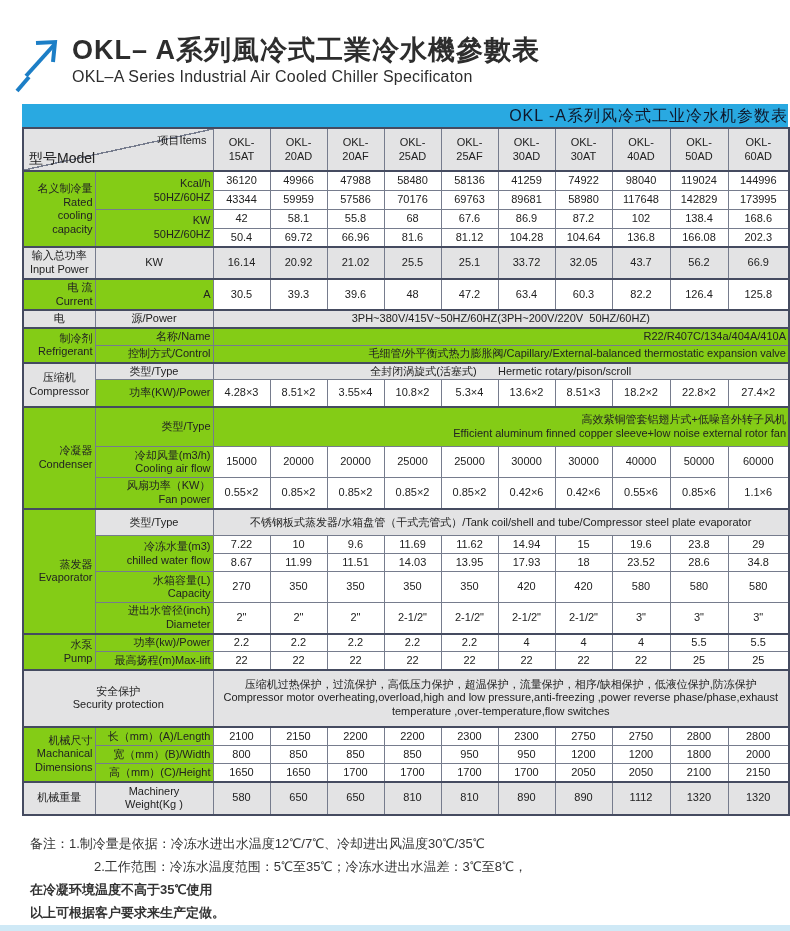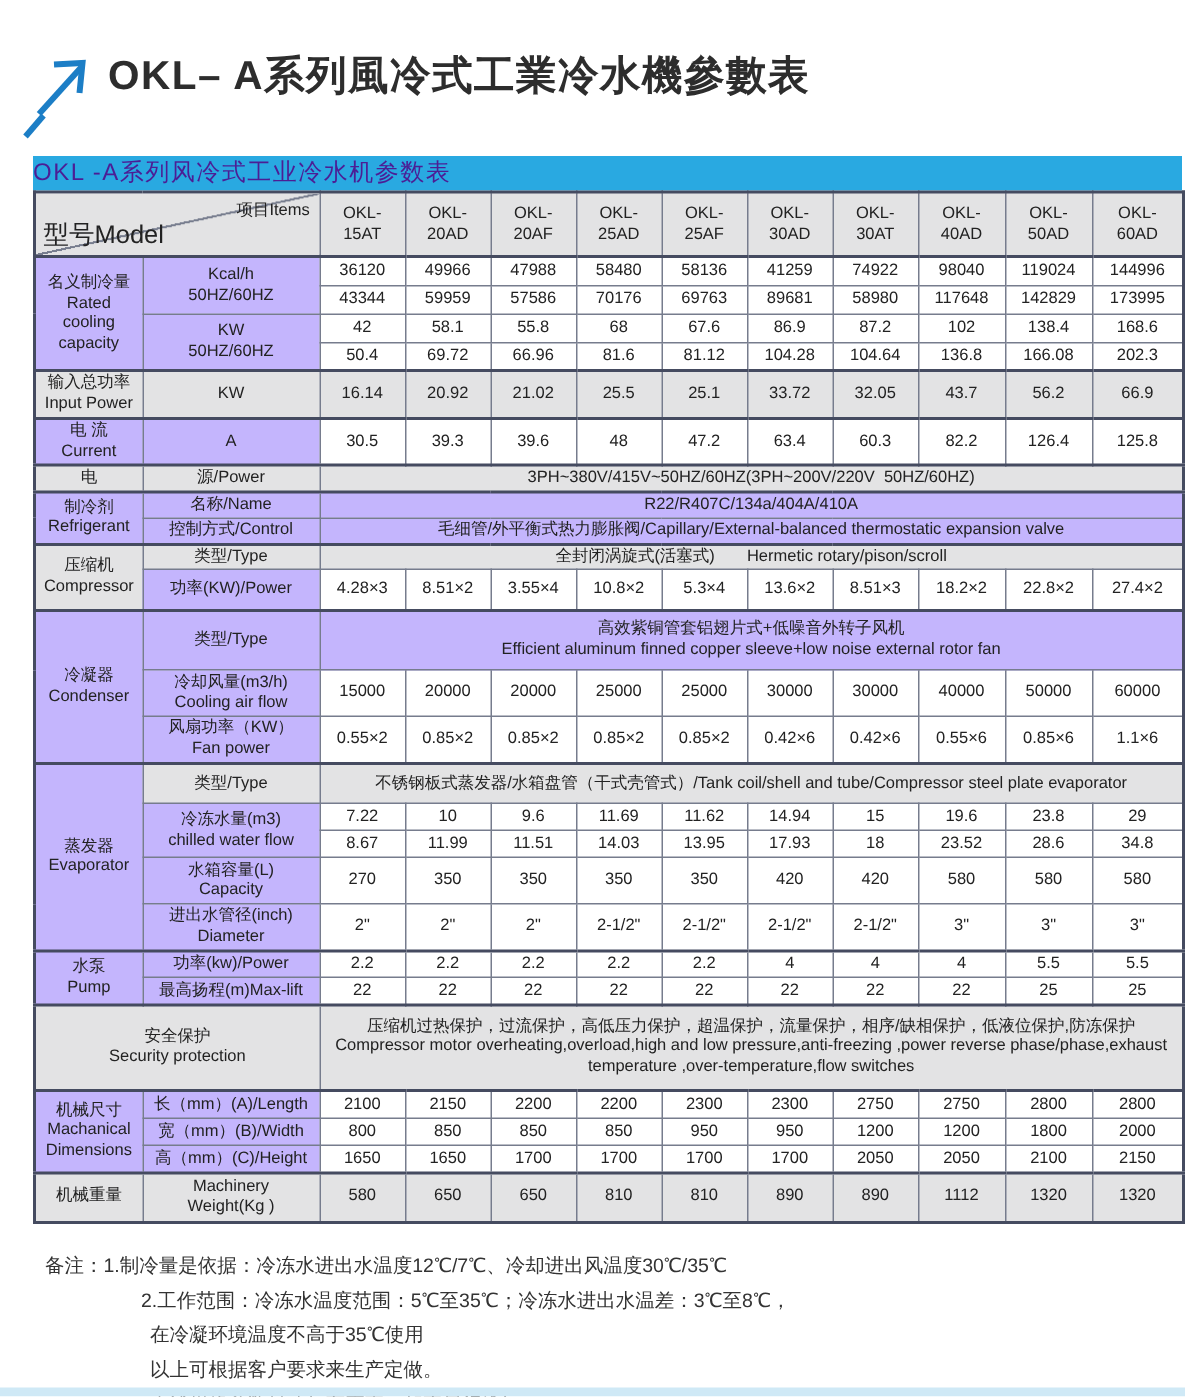--- a/index.html
+++ b/index.html
@@ -8,61 +8,62 @@
 
   
   .page-header{display:flex;align-items:flex-start;padding:34px 0 0 14px;}
   .logo{width:54px;height:58px;flex:0 0 auto;margin-top:2px;}
   .title-block{margin-left:4px;}
   .title-zh{font-size:27px;font-weight:bold;color:#2d2d2d;margin:0;letter-spacing:1px;line-height:32px;}
   .title-en{font-size:16px;color:#2d2d2d;margin-top:2px;letter-spacing:0.2px;}
 
   
   .table-wrap{margin:10px 0 0 22px;width:766px;}
-  .caption-bar{background:#29a9e1;color:#4c1d95;height:23px;line-height:23px;text-align:left;
+  .caption-bar{background:#29a9e1;color:#0f172a;height:23px;line-height:23px;text-align:right;
                font-size:16px;letter-spacing:1px;}
   table{border-collapse:collapse;table-layout:fixed;width:766px;border:2px solid #454b60;}
   td,th{border:1px solid #767c8d;font-size:11px;font-weight:normal;text-align:center;
         vertical-align:middle;padding:1px 2px;white-space:pre-line;color:#222;line-height:1.25;}
   tr.sec > td, tr.sec > th{border-top:2px solid #454b60;}
   .band{background:#e3e3e4;}
-  td.wcell{background:#c4b5fd;}
+  td.wcell{background:#84cc16;text-align:right;}
   .spanval{white-space:pre-wrap;}
   .r34{height:34px}.r19{height:19px}.r18{height:18px}.r17{height:17px}.r30{height:30px}
   .r27{height:27px}.r40{height:40px}.r31{height:31px}.r57{height:57px}.r33{height:33px}
 
   
   .corner{position:relative;padding:0;background-image:linear-gradient(to bottom right,
       transparent calc(50% - 0.7px),#767c8d calc(50% - 0.7px),#767c8d calc(50% + 0.7px),
       transparent calc(50% + 0.7px));}
-  .corner .bl{position:absolute;left:5px;bottom:3px;font-size:17px;}
+  .corner .bl{position:absolute;left:5px;bottom:3px;font-size:14px;}
   .corner .tr{position:absolute;right:6px;top:5px;font-size:11px;}
 
   
   .notes{margin:16px 0 0 30px;font-size:13px;line-height:23px;color:#333;}
   .indent1{margin-left:64px;}
-  .indent2{margin-left:70px;}
+  .indent2{font-weight:bold;}
 
   .bottom-strip{position:absolute;left:0;bottom:0;width:100%;height:6px;background:#cfe9f6;}
 </style>
 </head>
 <body>
 
 <div class="page">
 
   <div class="page-header">
     <svg class="logo" viewBox="0 0 54 58">
       <g stroke="#1c7ec6" stroke-width="4" fill="none">
         <line x1="12" y1="40" x2="40" y2="9"></line>
         <polyline points="22,7 41,6 39,26"></polyline>
         <line x1="3" y1="55" x2="15" y2="41"></line>
       </g>
     </svg>
     <div class="title-block">
       <h1 class="title-zh">OKL– A系列風冷式工業冷水機參數表</h1>
+      <div class="title-en">OKL–A Series Industrial Air Cooled Chiller Specificaton</div>
     </div>
   </div>
 
   <div class="table-wrap">
     <div class="caption-bar">OKL -A系列风冷式工业冷水机参数表</div>
     <table>
       <colgroup>
         <col style="width:72px">
           <col style="width:118px">
         <col style="width:57px">

